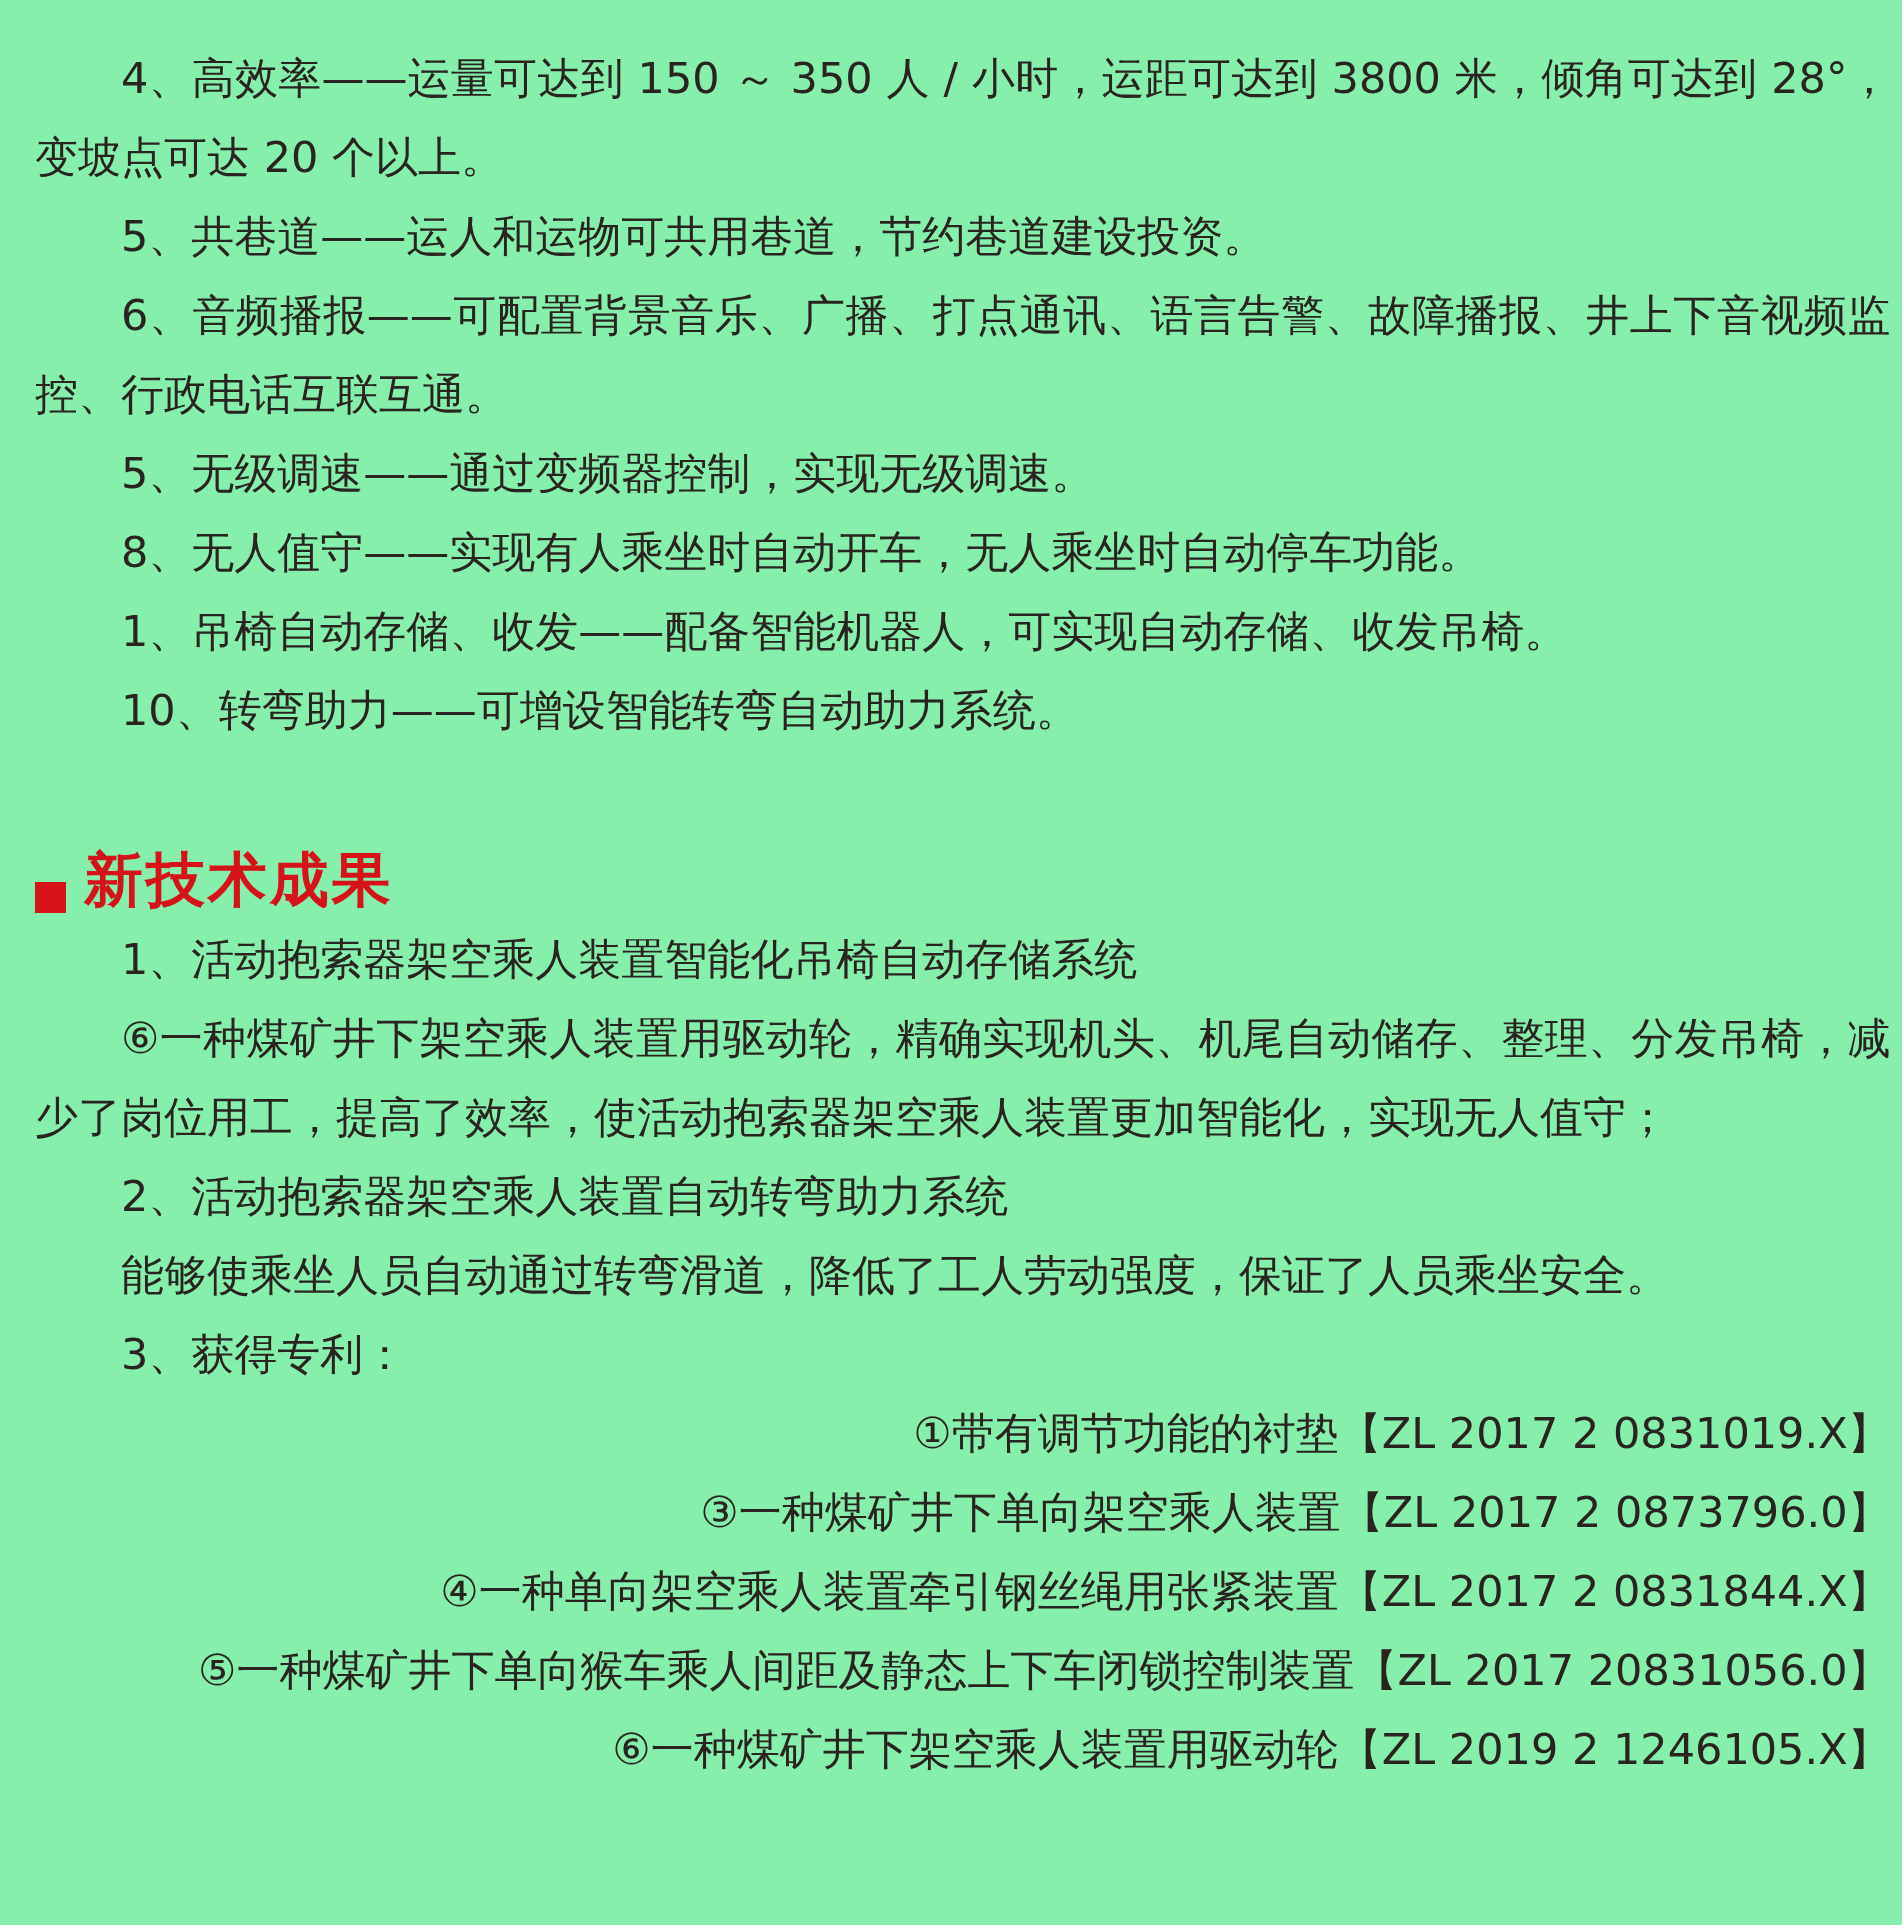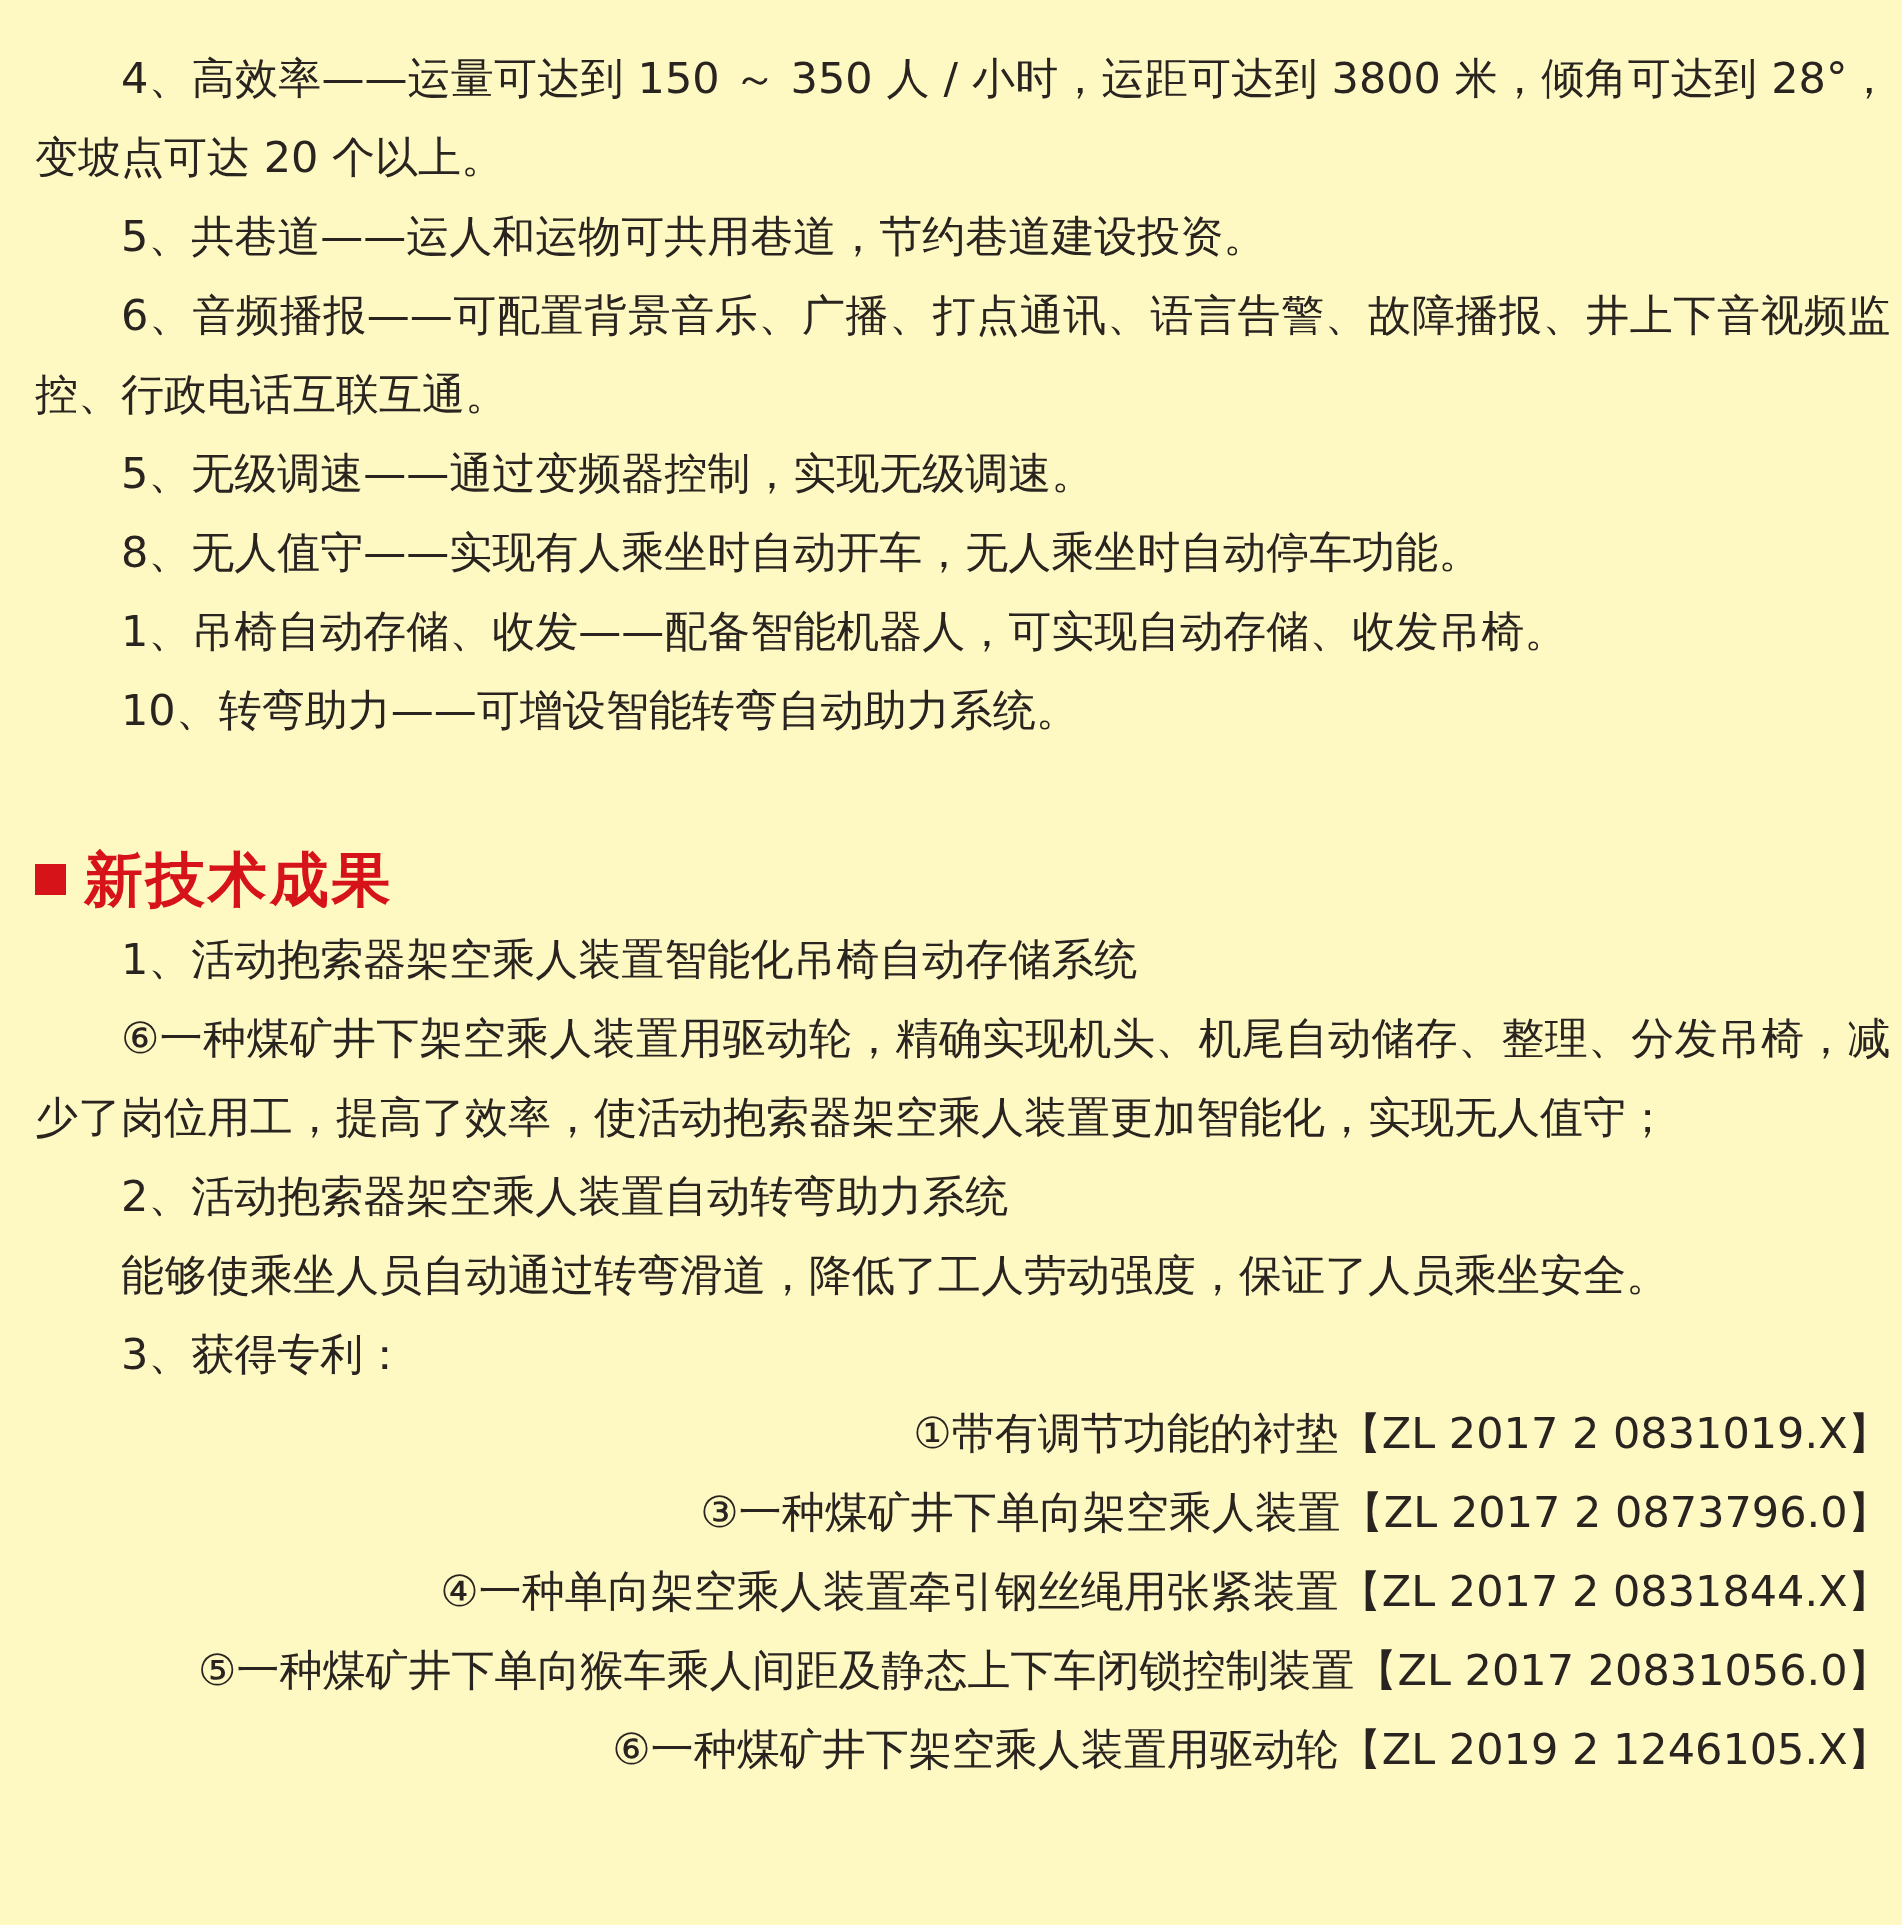--- a/index.html
+++ b/index.html
@@ -1,20 +1,20 @@
 <!DOCTYPE html>
 <html lang="zh" style="font-size:15px"><head>
 <meta charset="utf-8">
 <style>
   html, body { margin: 0; padding: 0; background: #ffffff; }
   .page {
     position: relative;
     width: 1902px;
     height: 1926px;
-    background: #fef9c3;
+    background: #86efac;
     box-sizing: border-box;
     padding: 39px 11.4px 0 35px;
     font-family: "DejaVu Sans", sans-serif;
     color: #2a2420;
     font-size: 43px;
     line-height: 79px;
     overflow: hidden;
   }
   .para {
     margin: 0;
@@ -23,21 +23,21 @@
   }
   .indent2 { text-indent: 2em; }
   .patent-line {
     margin: 0;
     padding-left: 135px;
     text-align: right;
     white-space: nowrap;
   }
   .section-heading {
     display: flex;
-    align-items: center;
+    align-items: flex-end;
     margin: 96px 0 6.7px 0;
     line-height: 67px;
   }
   .heading-bullet {
     width: 31px;
     height: 31px;
     background: #d7131a;
     flex: 0 0 auto;
     margin-right: 18px;
   }

